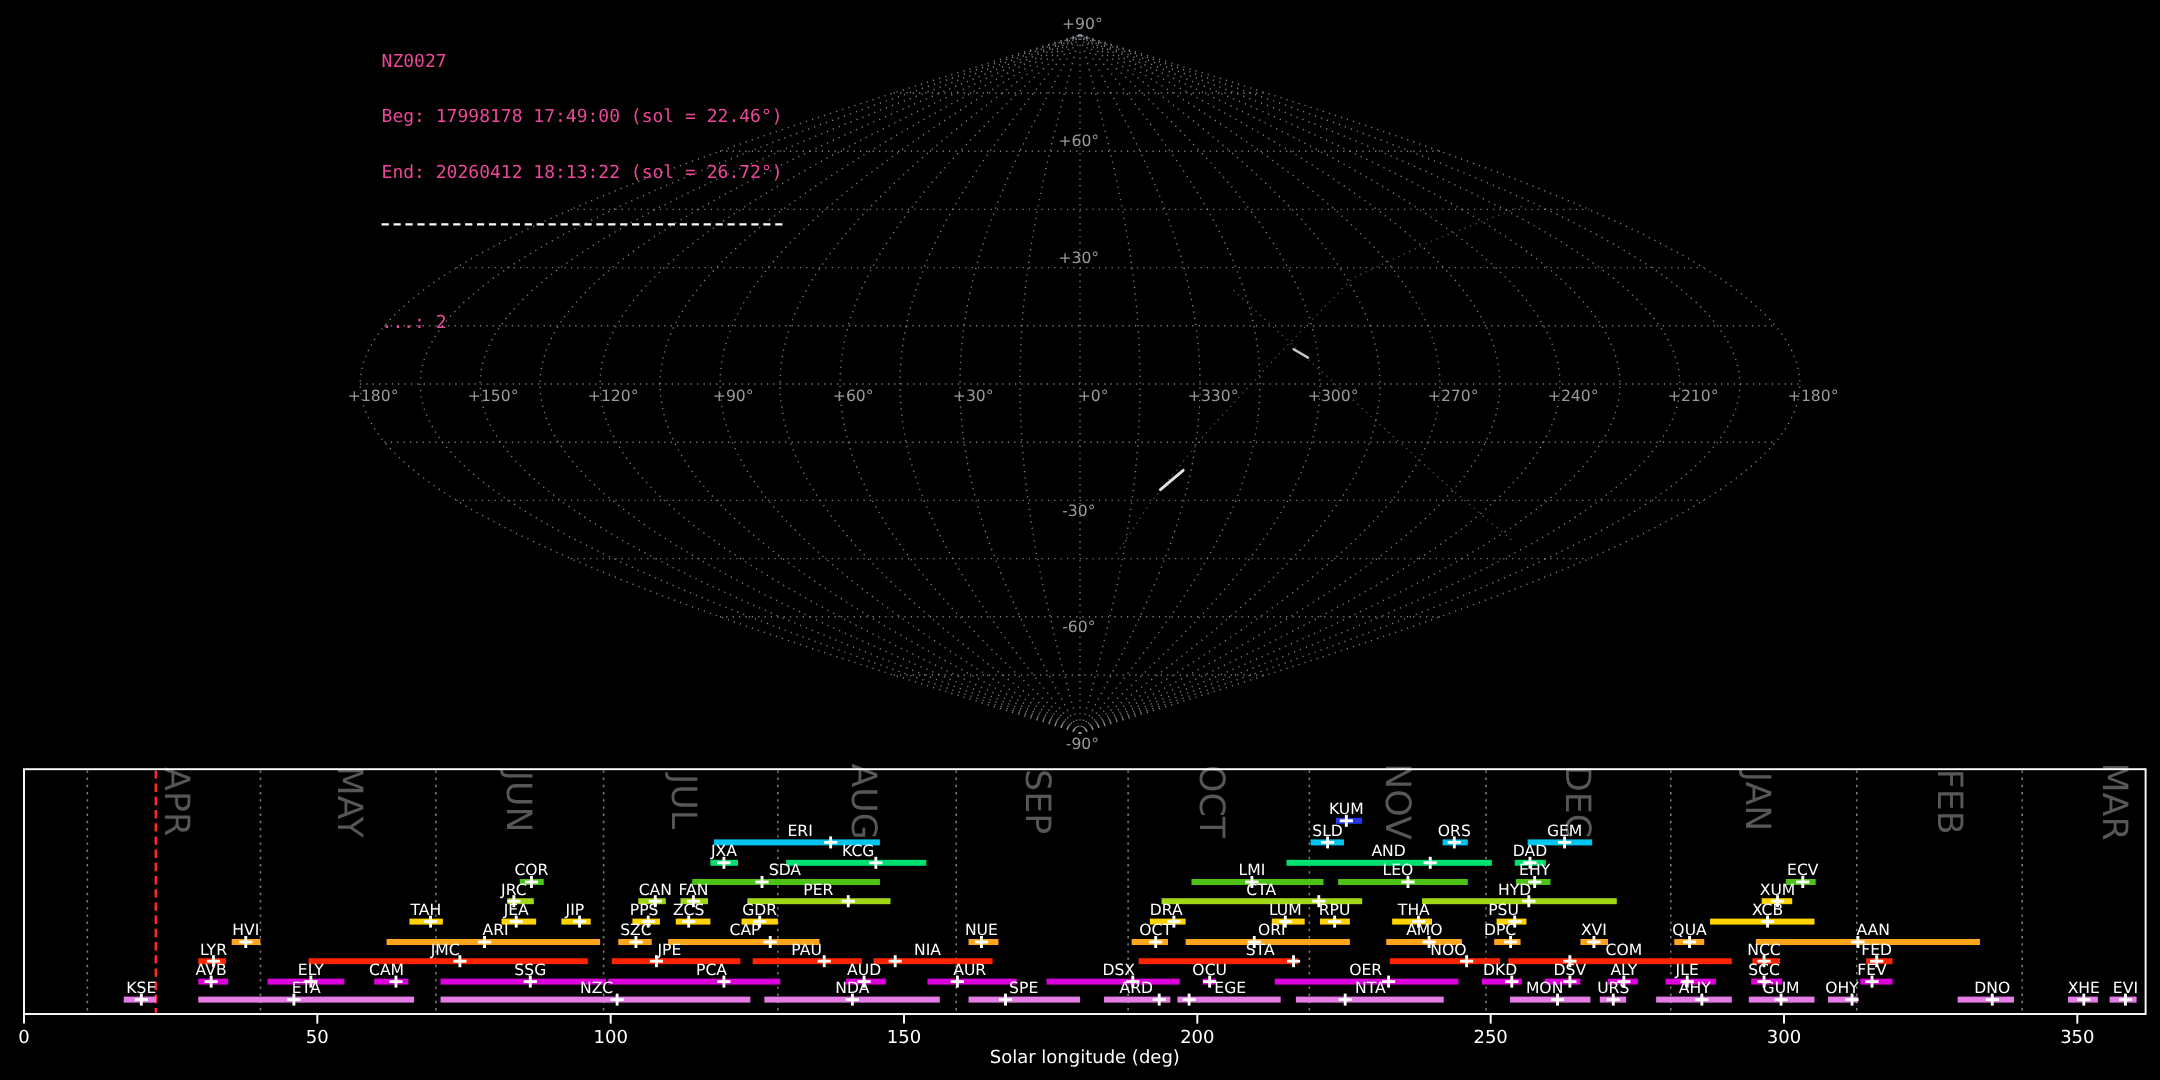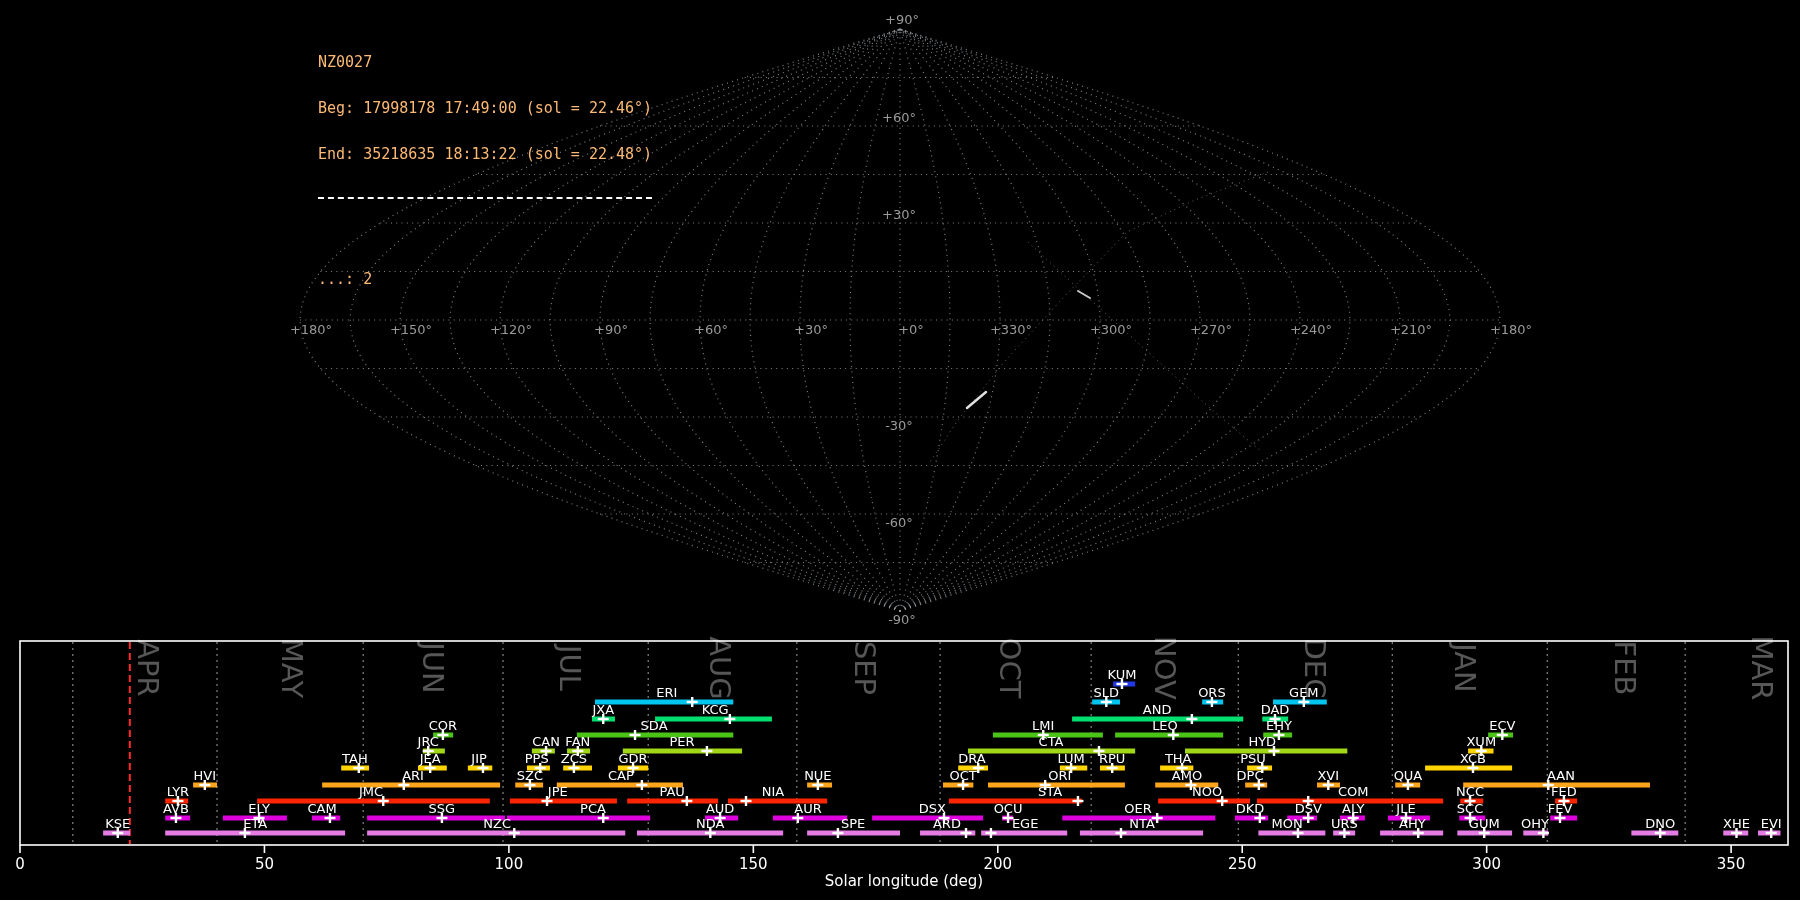--- a/index.html
+++ b/index.html
@@ -1,32 +1,32 @@
 <!DOCTYPE html>
 <html><head>
 <meta charset="utf-8">
 <style>
   html,body{margin:0;padding:0;background:#000;}
   #screen{position:relative;width:1800px;height:900px;background:#000;overflow:hidden;
           font-family:"DejaVu Sans",sans-serif;}
   #plot{position:absolute;left:0;top:0;}
-  .hdr{position:absolute;left:318px;top:24px;color:#fdba74;
+  .hdr{position:absolute;left:318px;top:13px;color:#ec4899;
        font:15px/15.4px "DejaVu Sans Mono",monospace;white-space:pre;z-index:2;}
   .hdr .dash{width:334px;border-top:2px dashed #fff;margin:4px 0 7px 0;height:0;}
   .hdr .gap{height:4px;}
   text{font-family:"DejaVu Sans",sans-serif;}
 </style>
 </head>
 <body>
 
 <div id="screen">
   <div class="hdr">
     <div>NZ0027</div>
     <div>Beg: 17998178 17:49:00 (sol = 22.46°)</div>
-    <div>End: 35218635 18:13:22 (sol = 22.48°)</div>
+    <div>End: 20260412 18:13:22 (sol = 26.72°)</div>
     <div class="dash"></div>
     <div class="gap"></div>
     <div>...: 2</div>
   </div>
 
   <svg id="plot" width="1800" height="900" viewBox="0 0 1800 900">
     <g id="skymap">
         <line x1="744.7085729384876" y1="562.4975" x2="1055.2914270615124" y2="562.4975" fill="none" stroke="#9aa0a6" stroke-width="1.15" stroke-dasharray="1 4.3" opacity="0.82"></line>
         <line x1="600" y1="513.998" x2="1200" y2="513.998" fill="none" stroke="#9aa0a6" stroke-width="1.15" stroke-dasharray="1 4.3" opacity="0.82"></line>
         <line x1="475.73593128807147" y1="465.4985" x2="1324.2640687119285" y2="465.4985" fill="none" stroke="#9aa0a6" stroke-width="1.15" stroke-dasharray="1 4.3" opacity="0.82"></line>

